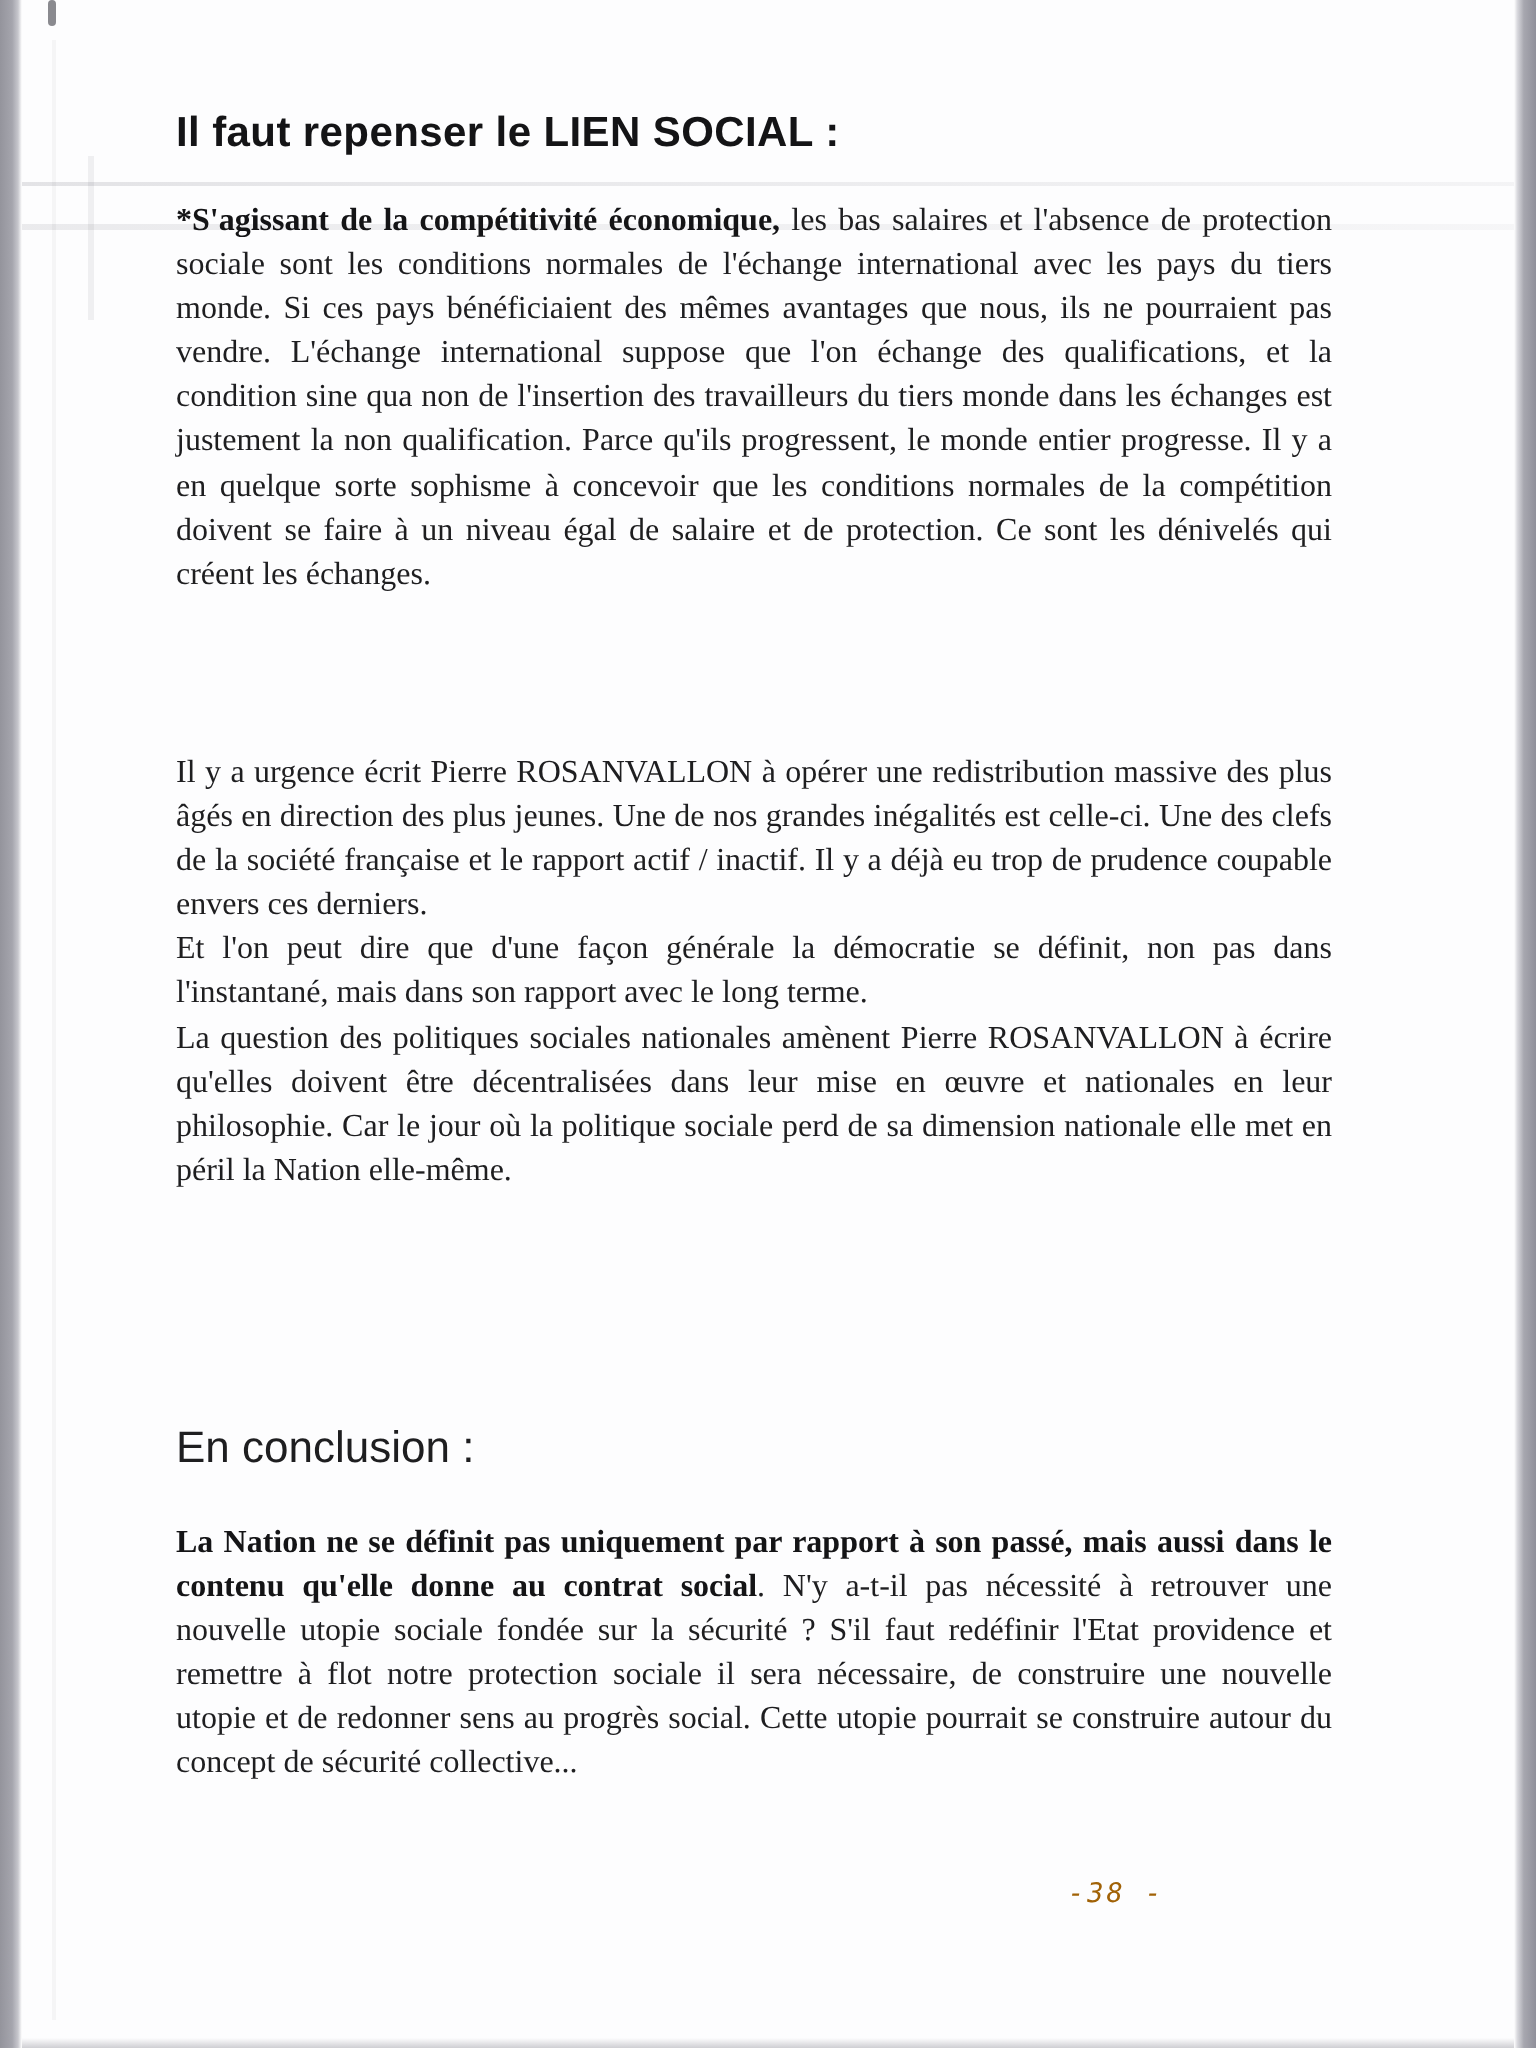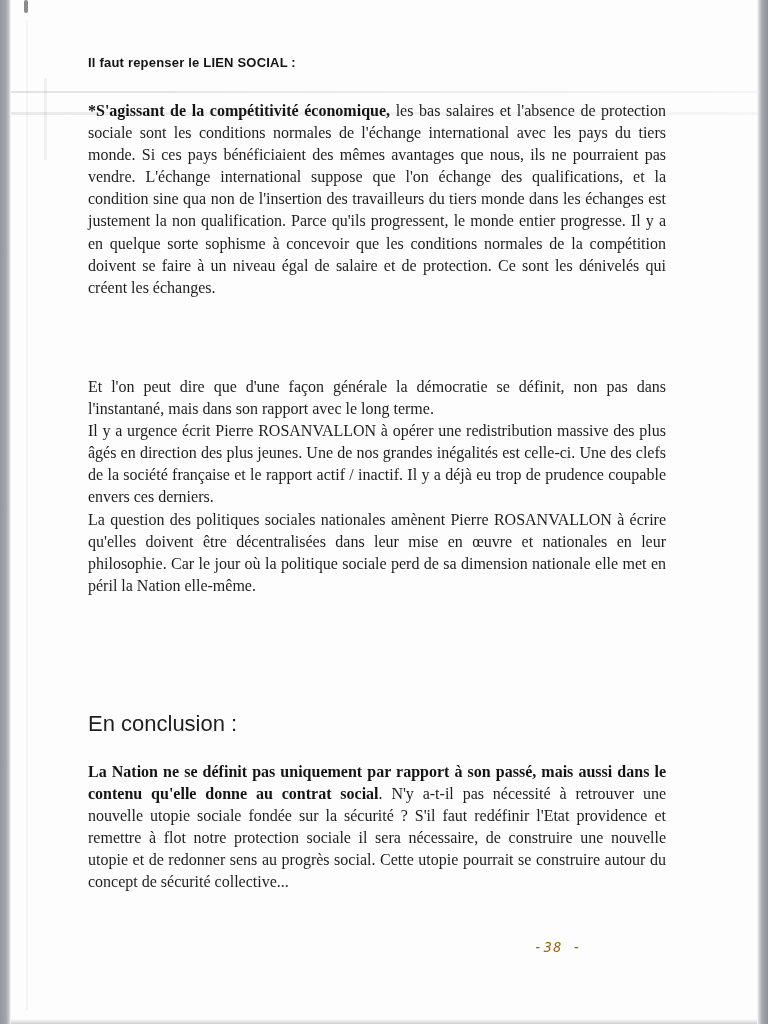--- a/index.html
+++ b/index.html
@@ -48,21 +48,21 @@
 
   
   .block {
     position: absolute; left: 88px; width: 578px; margin: 0;
     font-size: 16px; line-height: 22.1px; text-align: justify;
   }
   .block p { margin: 0; font-family: Liberation Serif, serif; }
   strong, .bold { font-weight: bold; color: #141416; }
   .doc-title {
     position: absolute; left: 88px; top: 55px; margin: 0;
-    font-size: 13px; font-weight: bold; color: #141416;
+    font-size: 21px; font-weight: bold; color: #141416;
     letter-spacing: .2px; text-align: left;
   }
   .conclusion-label {
     position: absolute; left: 88px; top: 711px; margin: 0;
     font-size: 22px; text-align: left;
   }
   .page-number {
     position: absolute; left: 534px; top: 939px; margin: 0;
     font-family: "DejaVu Sans Mono", monospace; font-style: italic;
     font-size: 13.5px; letter-spacing: 1.5px; color: #a16207;
@@ -82,22 +82,22 @@
   <div class="streak-left-vertical"></div>
   <div class="streak-left-short"></div>
 
   <h1 class="doc-title">Il faut repenser le LIEN SOCIAL :</h1>
 
   <div class="block" style="top:100px;">
     <p><strong>*S'agissant de la compétitivité économique,</strong><span> les bas salaires et l'absence de protection sociale sont les conditions normales de l'échange international avec les pays du tiers monde. Si ces pays bénéficiaient des mêmes avantages que nous, ils ne pourraient pas vendre. L'échange international suppose que l'on échange des qualifications, et la condition sine qua non de l'insertion des travailleurs du tiers monde dans les échanges est justement la non qualification. Parce qu'ils progressent, le monde entier progresse. Il y a en quelque sorte sophisme à concevoir que les conditions normales de la compétition doivent se faire à un niveau égal de salaire et de protection. Ce sont les dénivelés qui créent les échanges.</span></p>
   </div>
 
   <div class="block" style="top:376px;">
+    <p>Il y a urgence écrit Pierre ROSANVALLON à opérer une redistribution massive des plus âgés en direction des plus jeunes. Une de nos grandes inégalités est celle-ci. Une des clefs de la société française et le rapport actif / inactif. Il y a déjà eu trop de prudence coupable envers ces derniers.</p>
     <p>Et l'on peut dire que d'une façon générale la démocratie se définit, non pas dans l'instantané, mais dans son rapport avec le long terme.</p>
-    <p>Il y a urgence écrit Pierre ROSANVALLON à opérer une redistribution massive des plus âgés en direction des plus jeunes. Une de nos grandes inégalités est celle-ci. Une des clefs de la société française et le rapport actif / inactif. Il y a déjà eu trop de prudence coupable envers ces derniers.</p>
     <p>La question des politiques sociales nationales amènent Pierre ROSANVALLON à écrire qu'elles doivent être décentralisées dans leur mise en œuvre et nationales en leur philosophie. Car le jour où la politique sociale perd de sa dimension nationale elle met en péril la Nation elle-même.</p>
   </div>
 
   <p class="conclusion-label">En conclusion :</p>
 
   <div class="block" style="top:761px;">
     <p><strong>La Nation ne se définit pas uniquement par rapport à son passé, mais aussi dans le contenu qu'elle donne au contrat social</strong><span>. N'y a-t-il pas nécessité à retrouver une nouvelle utopie sociale fondée sur la sécurité ? S'il faut redéfinir l'Etat providence et remettre à flot notre protection sociale il sera nécessaire, de construire une nouvelle utopie et de redonner sens au progrès social. Cette utopie pourrait se construire autour du concept de sécurité collective...</span></p>
   </div>
 
   <p class="page-number">-38 -</p>

